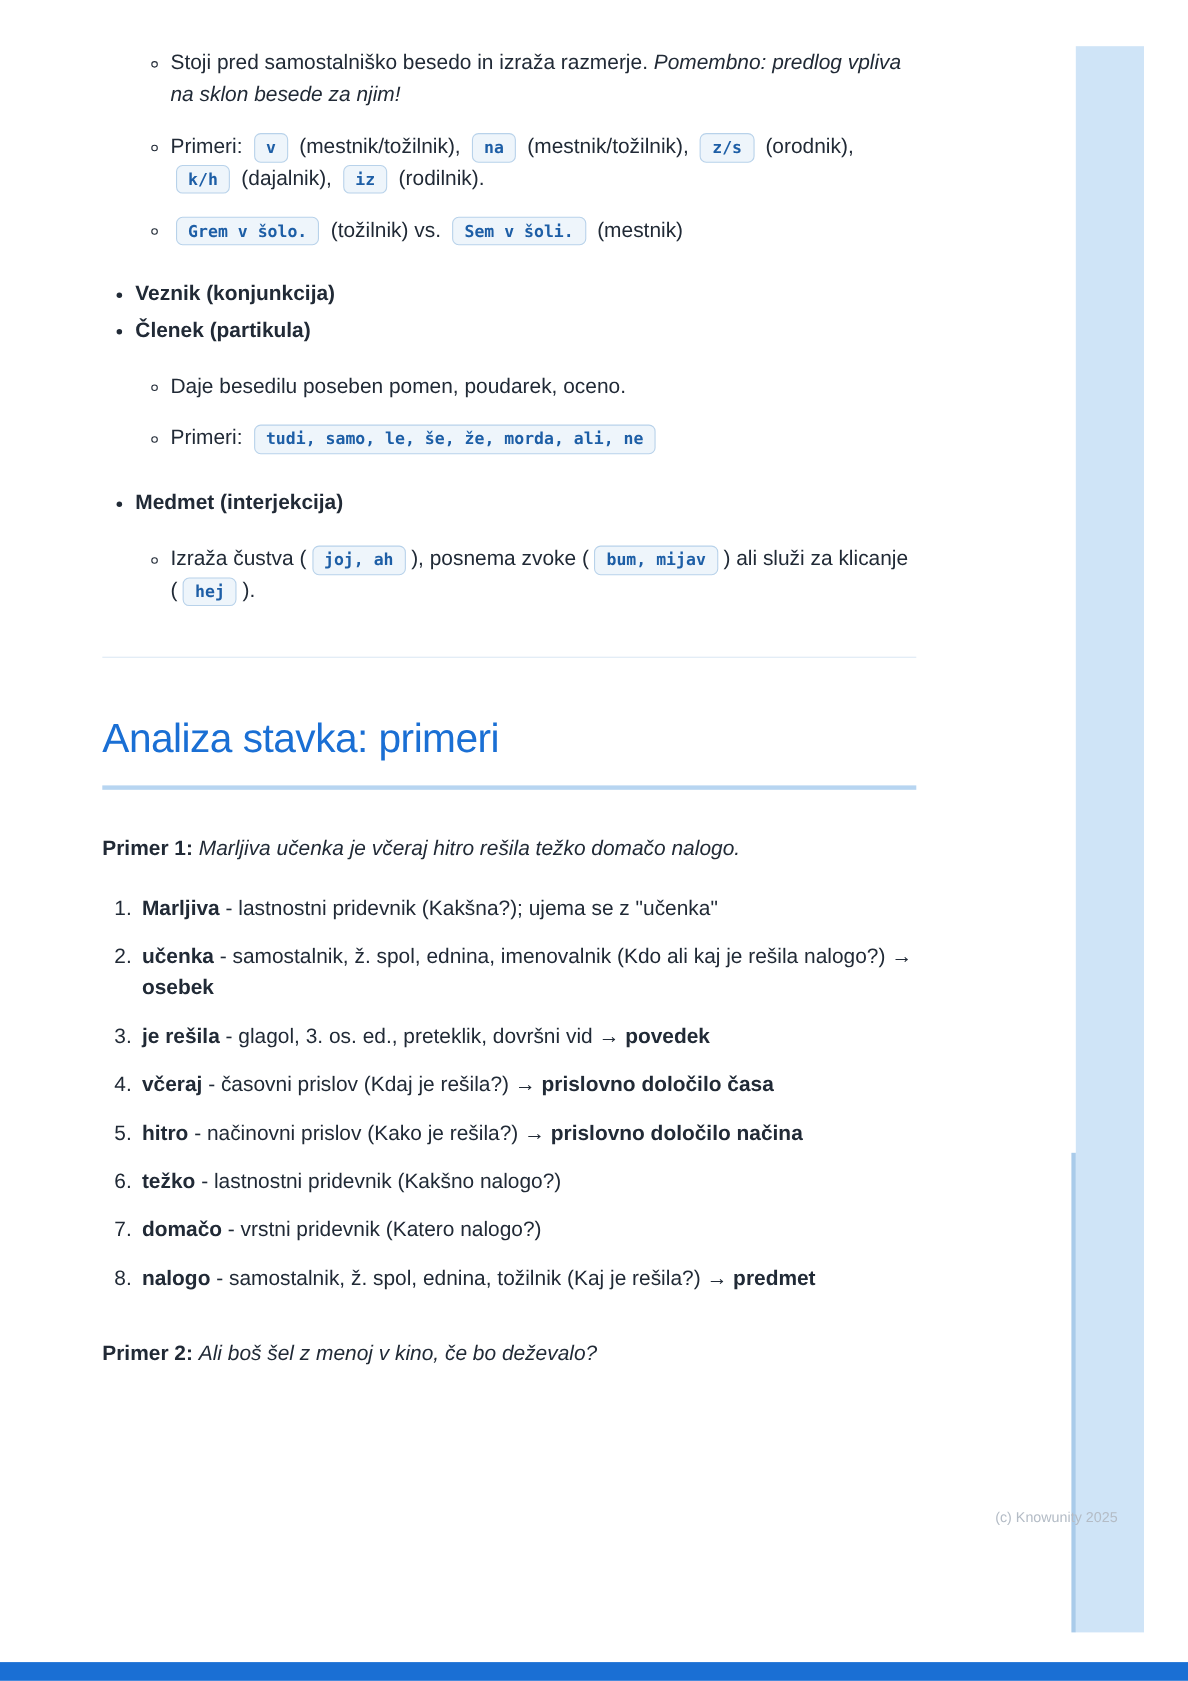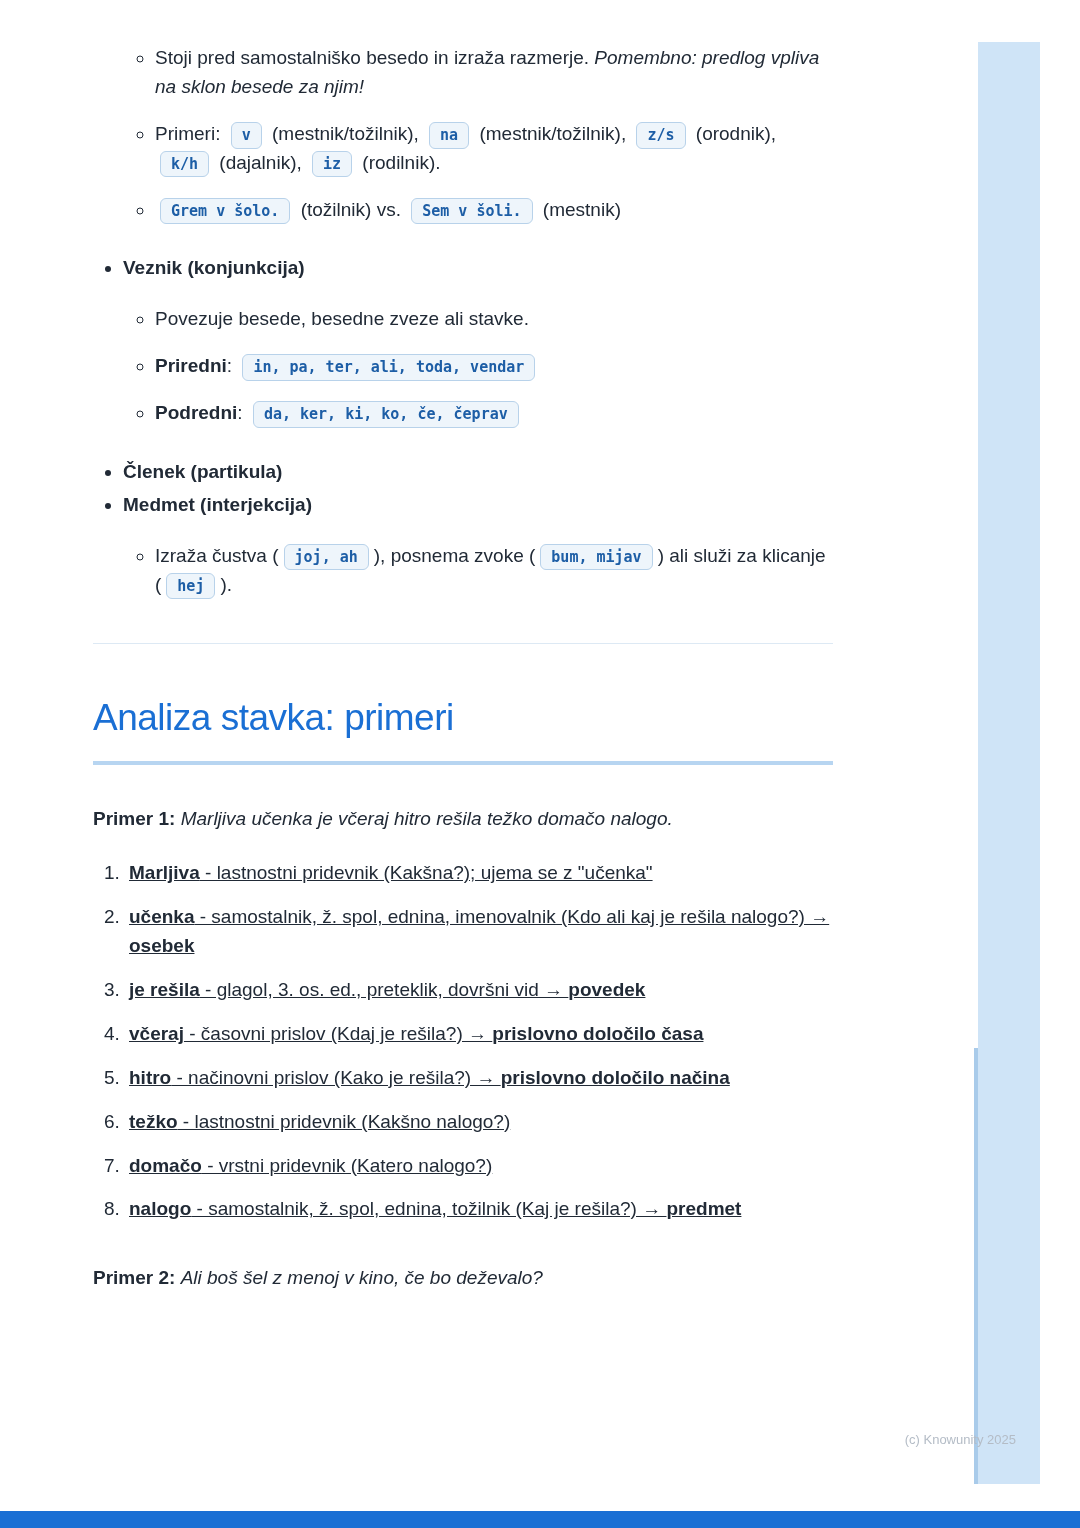--- a/index.html
+++ b/index.html
@@ -38,23 +38,23 @@
   h1.section-heading {
     color:var(--accent,#1a6fd4);
     font-size:37px; font-weight:normal; letter-spacing:-0.5px;
     margin-top:46px; padding-bottom:14px; margin-bottom:30px;
     border-bottom:4px solid var(--underline,#b7d5f1);
   }
   p.intro { text-align:justify; margin-bottom:28px; }
   p.primer { margin-bottom:26px;margin-top:40px; }
   p.primer em, em { font-style:italic; }
   ol.analysis { padding-left:32px; margin-bottom:36px; }
-  ol.analysis li { margin-bottom:15px; padding-left:4px;text-decoration:underline; }
+  ol.analysis li { margin-bottom:15px; padding-left:4px; }
   .footer {
-    position:absolute; top:1432px; right:64px;
+    position:absolute; top:1372px; right:64px;
     font-size:13px; color:var(--footer-text,#b4bcc6);
     z-index:3;
   }
   .right-stripe {
     position:absolute; left:978px; top:42px; width:62px; height:1442px;
     background:var(--stripe,#cfe4f7); z-index:1;
   }
   .right-thumb {
     position:absolute; left:974px; top:1048px; width:4px; height:436px;
     background:var(--thumb,#a9cbea); z-index:2;
@@ -71,28 +71,27 @@
 
   <ul class="orphan">
     <li>Stoji pred samostalniško besedo in izraža razmerje. <em>Pomembno: predlog vpliva na sklon besede za njim!</em></li>
     <li>Primeri: <code class="chip">v</code> (mestnik/tožilnik), <code class="chip">na</code> (mestnik/tožilnik), <code class="chip">z/s</code> (orodnik), <code class="chip">k/h</code> (dajalnik), <code class="chip">iz</code> (rodilnik).</li>
     <li><code class="chip">Grem v šolo.</code> (tožilnik) vs. <code class="chip">Sem v šoli.</code> (mestnik)</li>
   </ul>
 
   <ul class="top">
     <li>
       <span class="li-title"><strong>Veznik (konjunkcija)</strong></span>
-      <ul class="sub">
-        <li>Povezuje besede, besedne zveze ali stavke.</li>
-        <li><strong>Priredni</strong>: <code class="chip">in, pa, ter, ali, toda, vendar</code></li>
-        <li><strong>Podredni</strong>: <code class="chip">da, ker, ki, ko, če, čeprav</code></li>
-      </ul>
     </li>
     <li>
       <span class="li-title"><strong>Členek (partikula)</strong></span>
+      <ul class="sub">
+        <li>Daje besedilu poseben pomen, poudarek, oceno.</li>
+        <li>Primeri: <code class="chip">tudi, samo, le, še, že, morda, ali, ne</code></li>
+      </ul>
     </li>
     <li>
       <span class="li-title"><strong>Medmet (interjekcija)</strong></span>
       <ul class="sub">
         <li>Izraža čustva (<code class="chip">joj, ah</code>), posnema zvoke (<code class="chip">bum, mijav</code>) ali služi za klicanje (<code class="chip">hej</code>).</li>
       </ul>
     </li>
   </ul>
 
   <hr class="divider">

